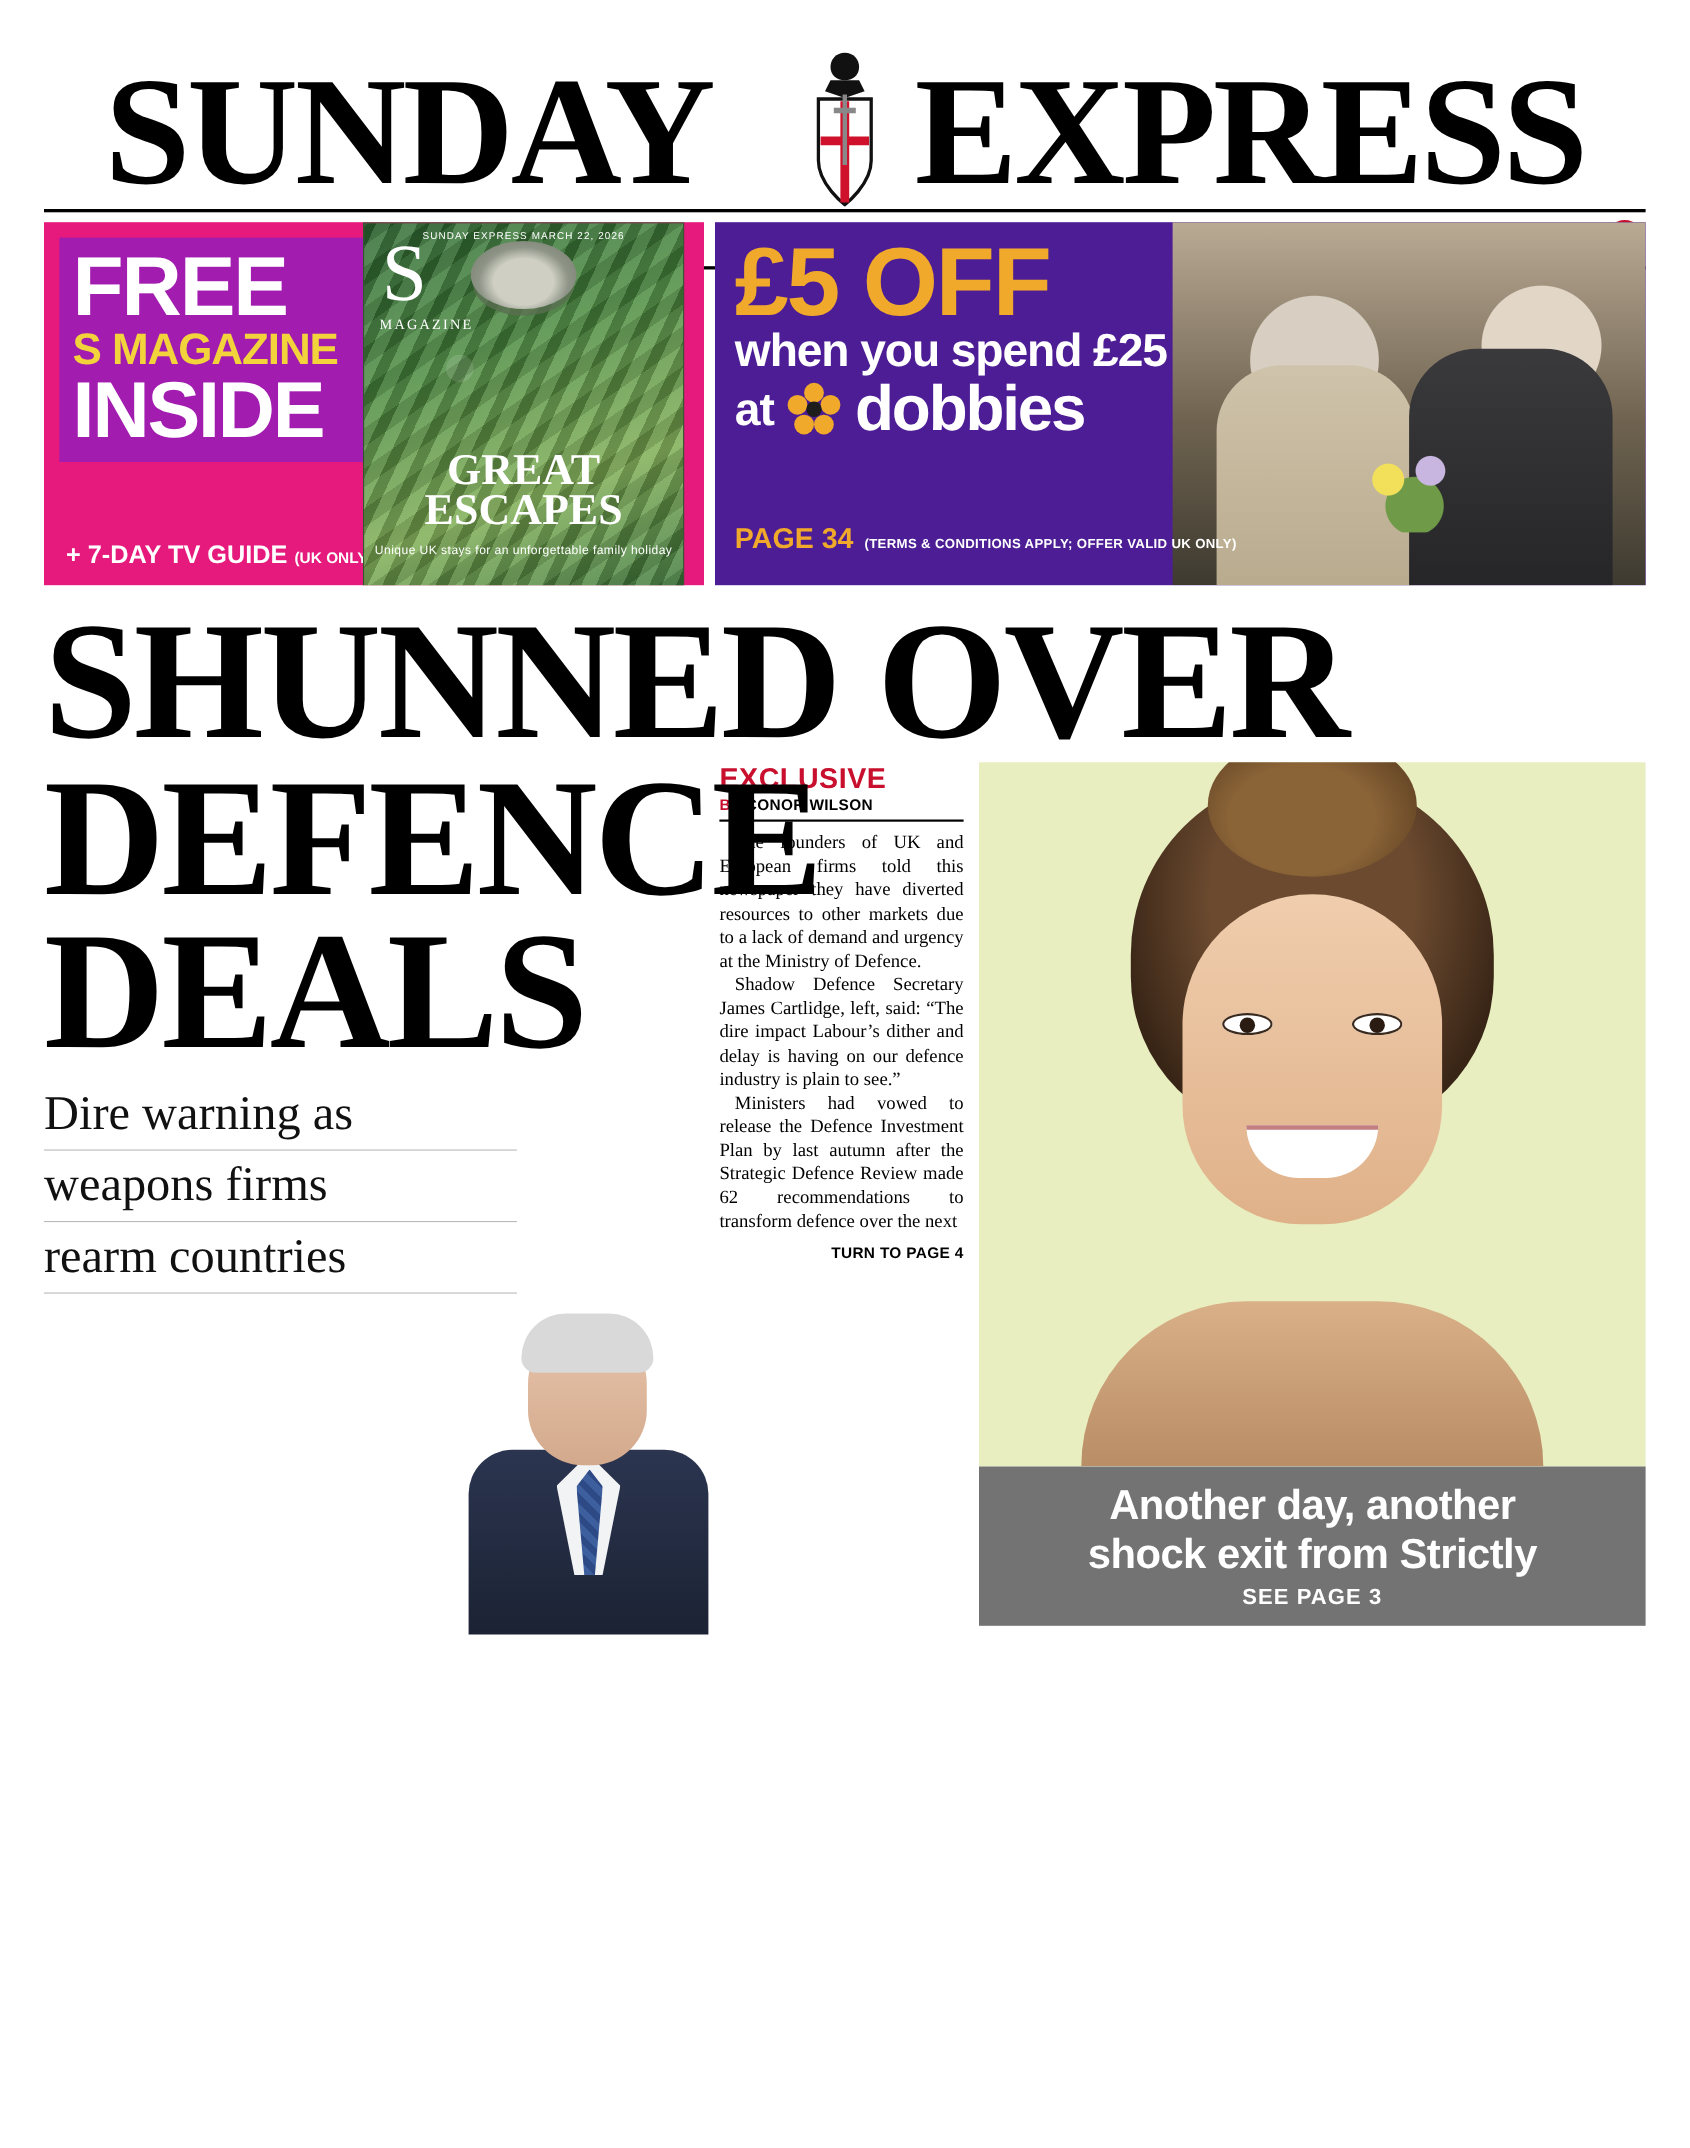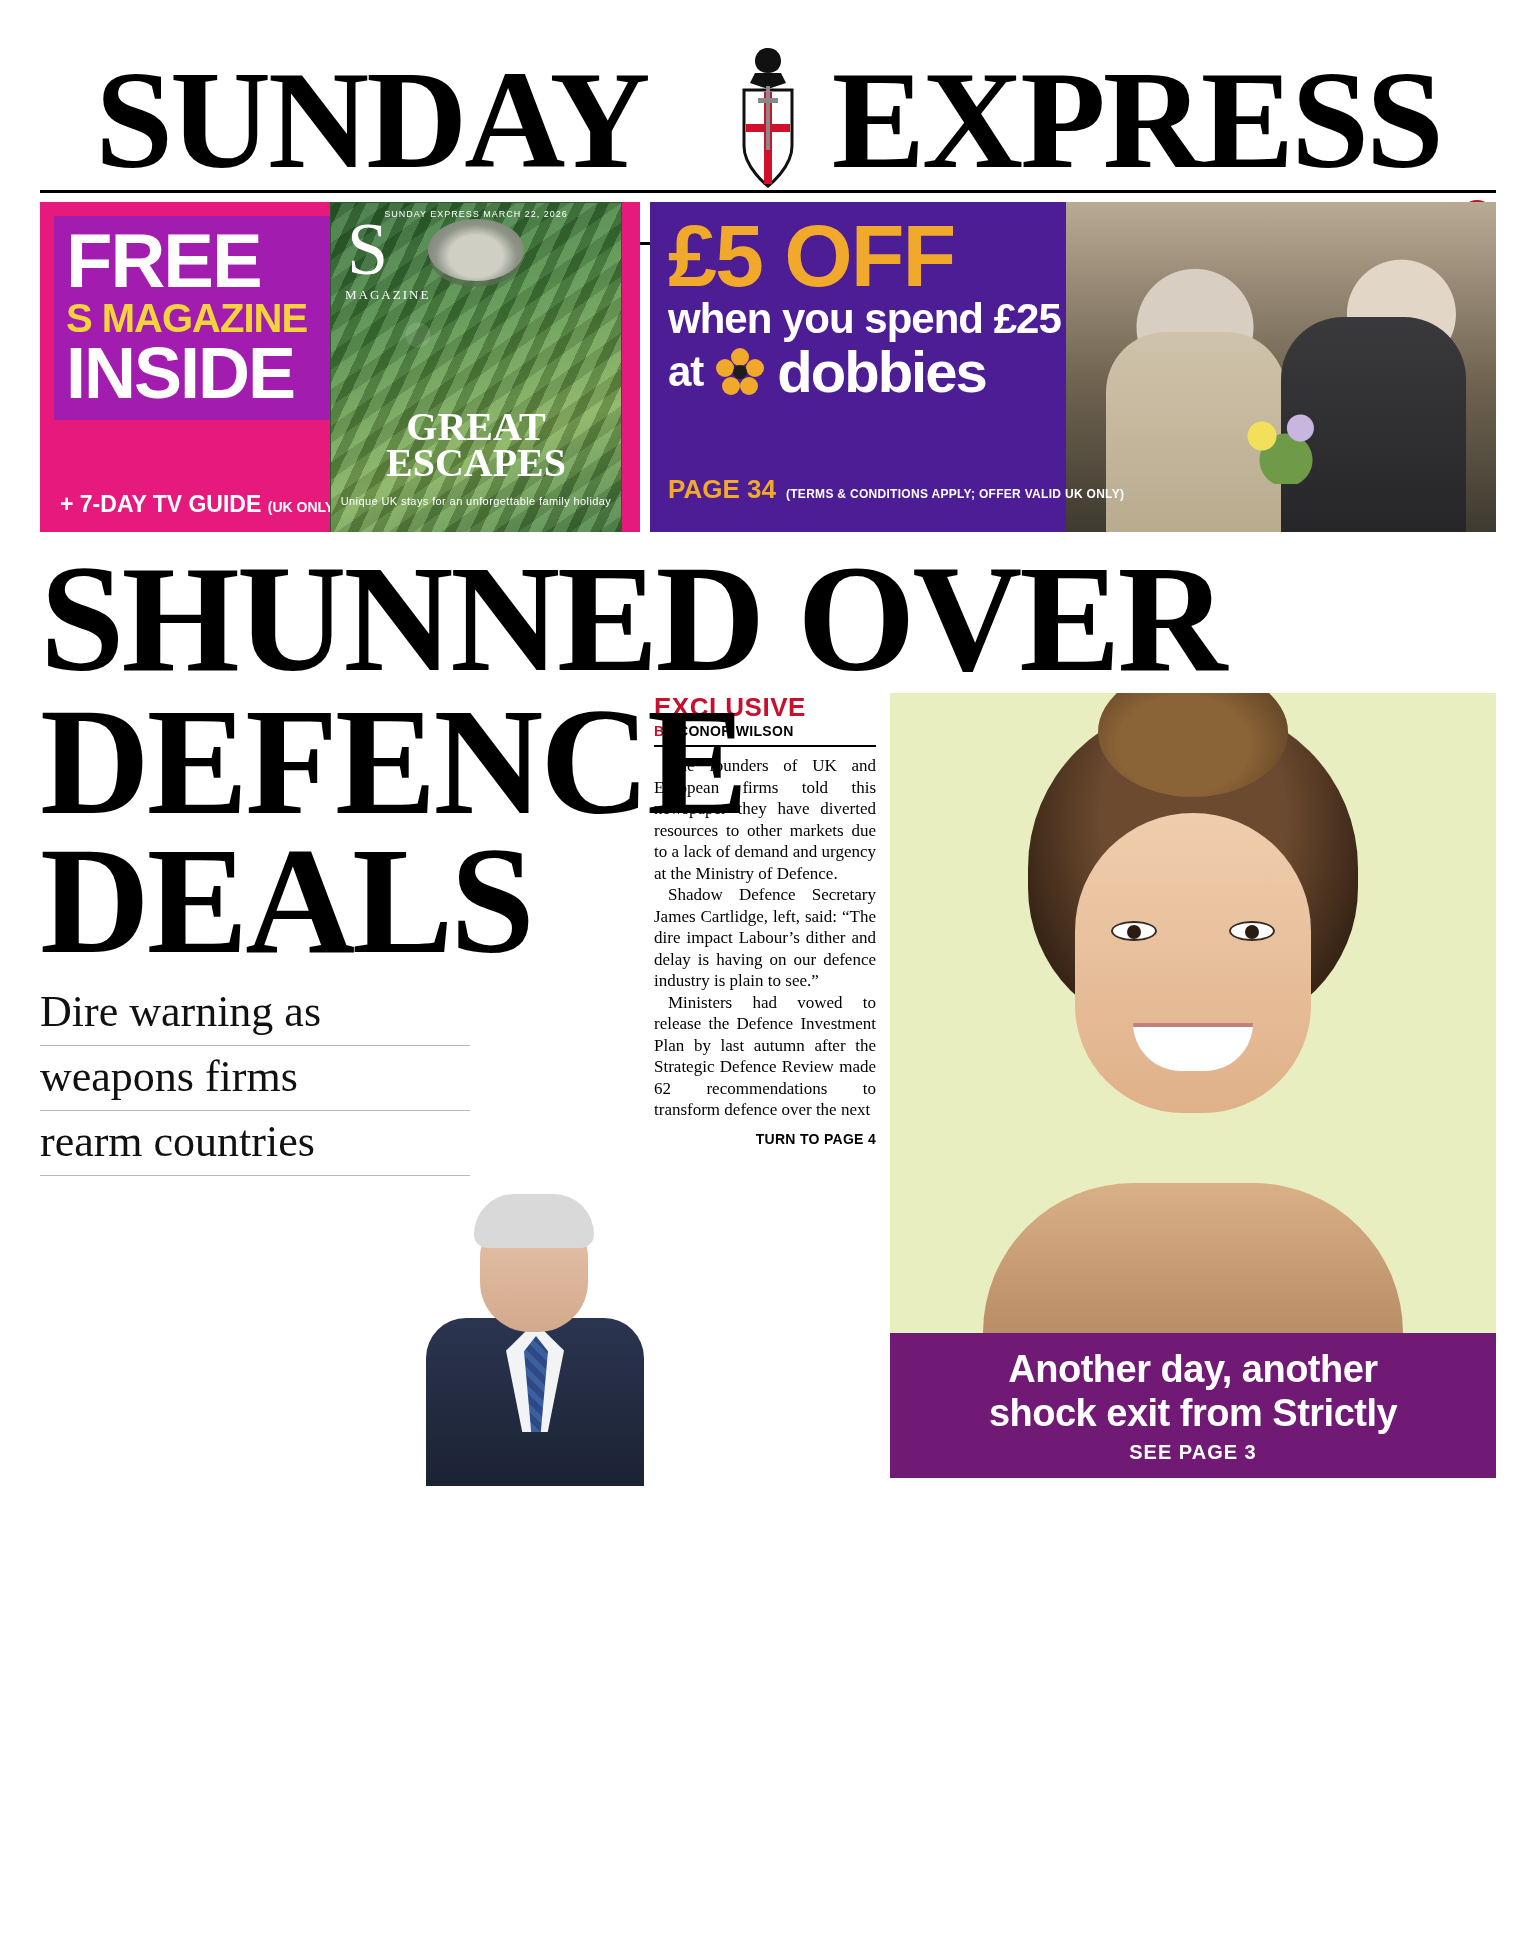--- a/index.html
+++ b/index.html
@@ -521,21 +521,21 @@
     position: absolute;
     left: 50%;
     bottom: 0;
     transform: translateX(-50%);
     width: 420px;
     height: 150px;
     background: linear-gradient(180deg,#d9b088 0%, #b98d66 100%);
     border-radius: 160px 160px 0 0;
   }
   .star-caption {
-    background: #701a75;
+    background: #737373;
     color: #fff;
     padding: 14px 10px 14px 10px;
     text-align: center;
   }
   .star-caption .cap-line {
     font-weight: bold;
     font-size: 38px;
     line-height: 44px;
     letter-spacing: -0.5px;
   }

